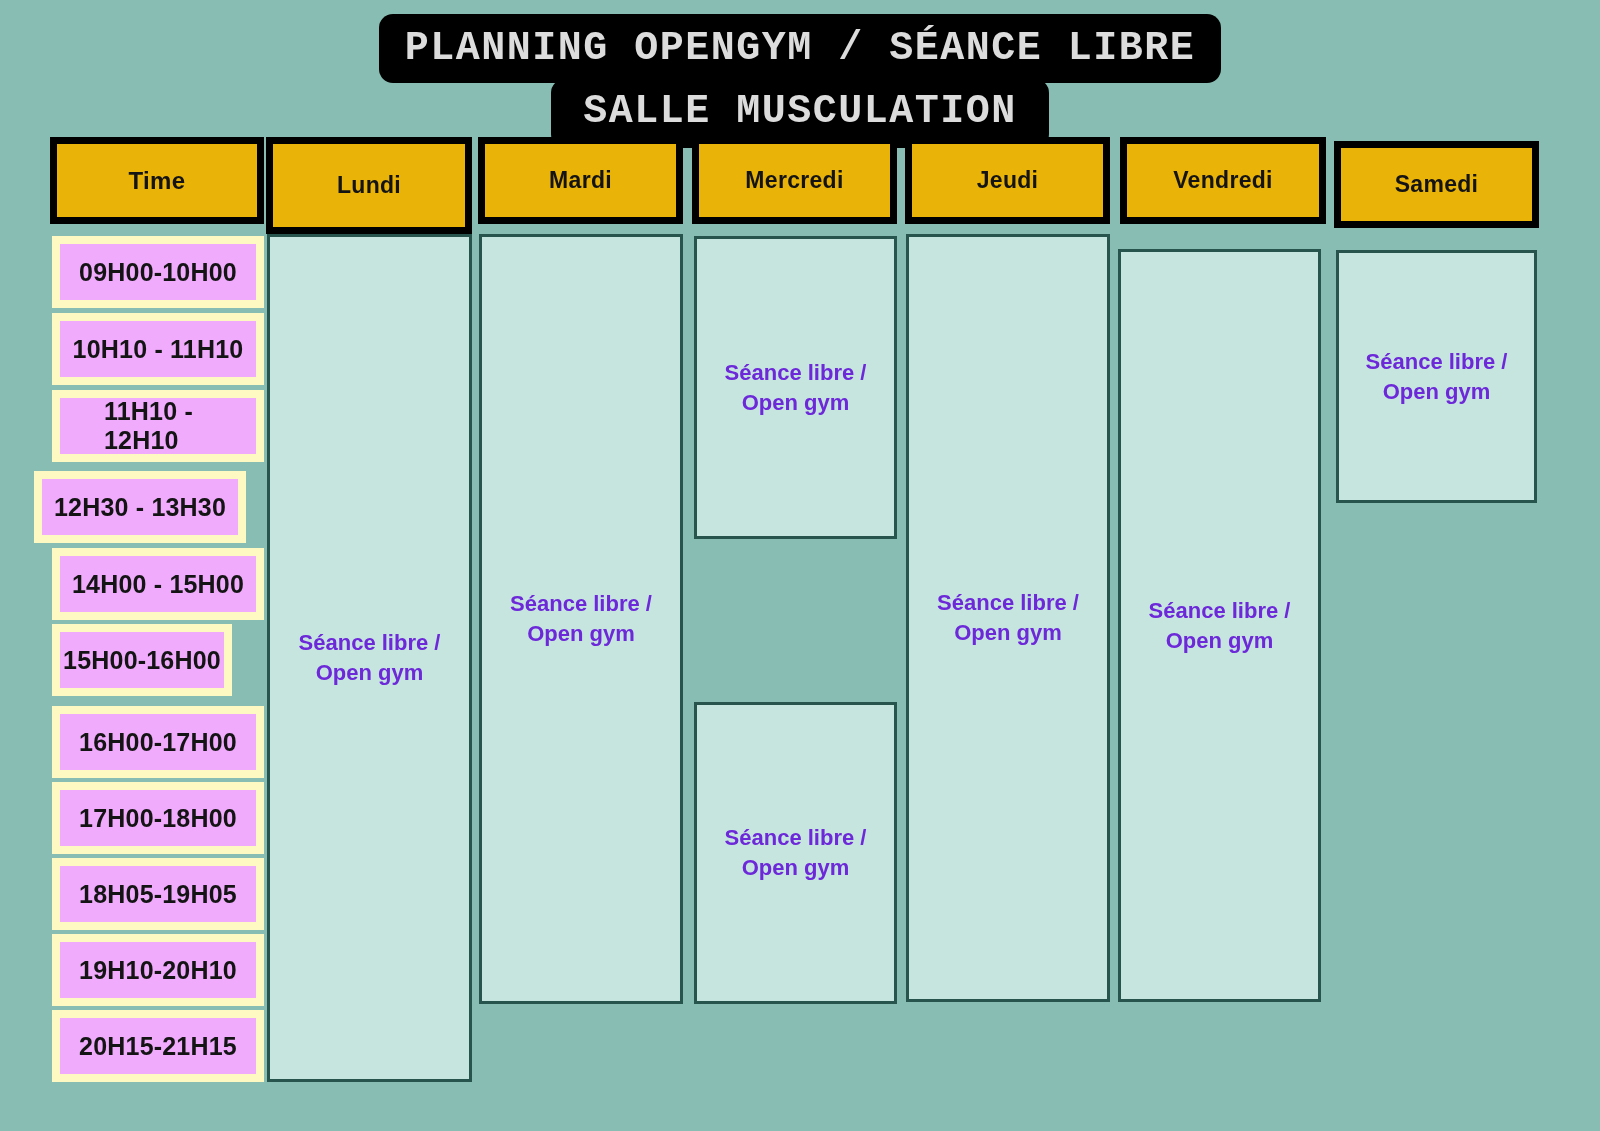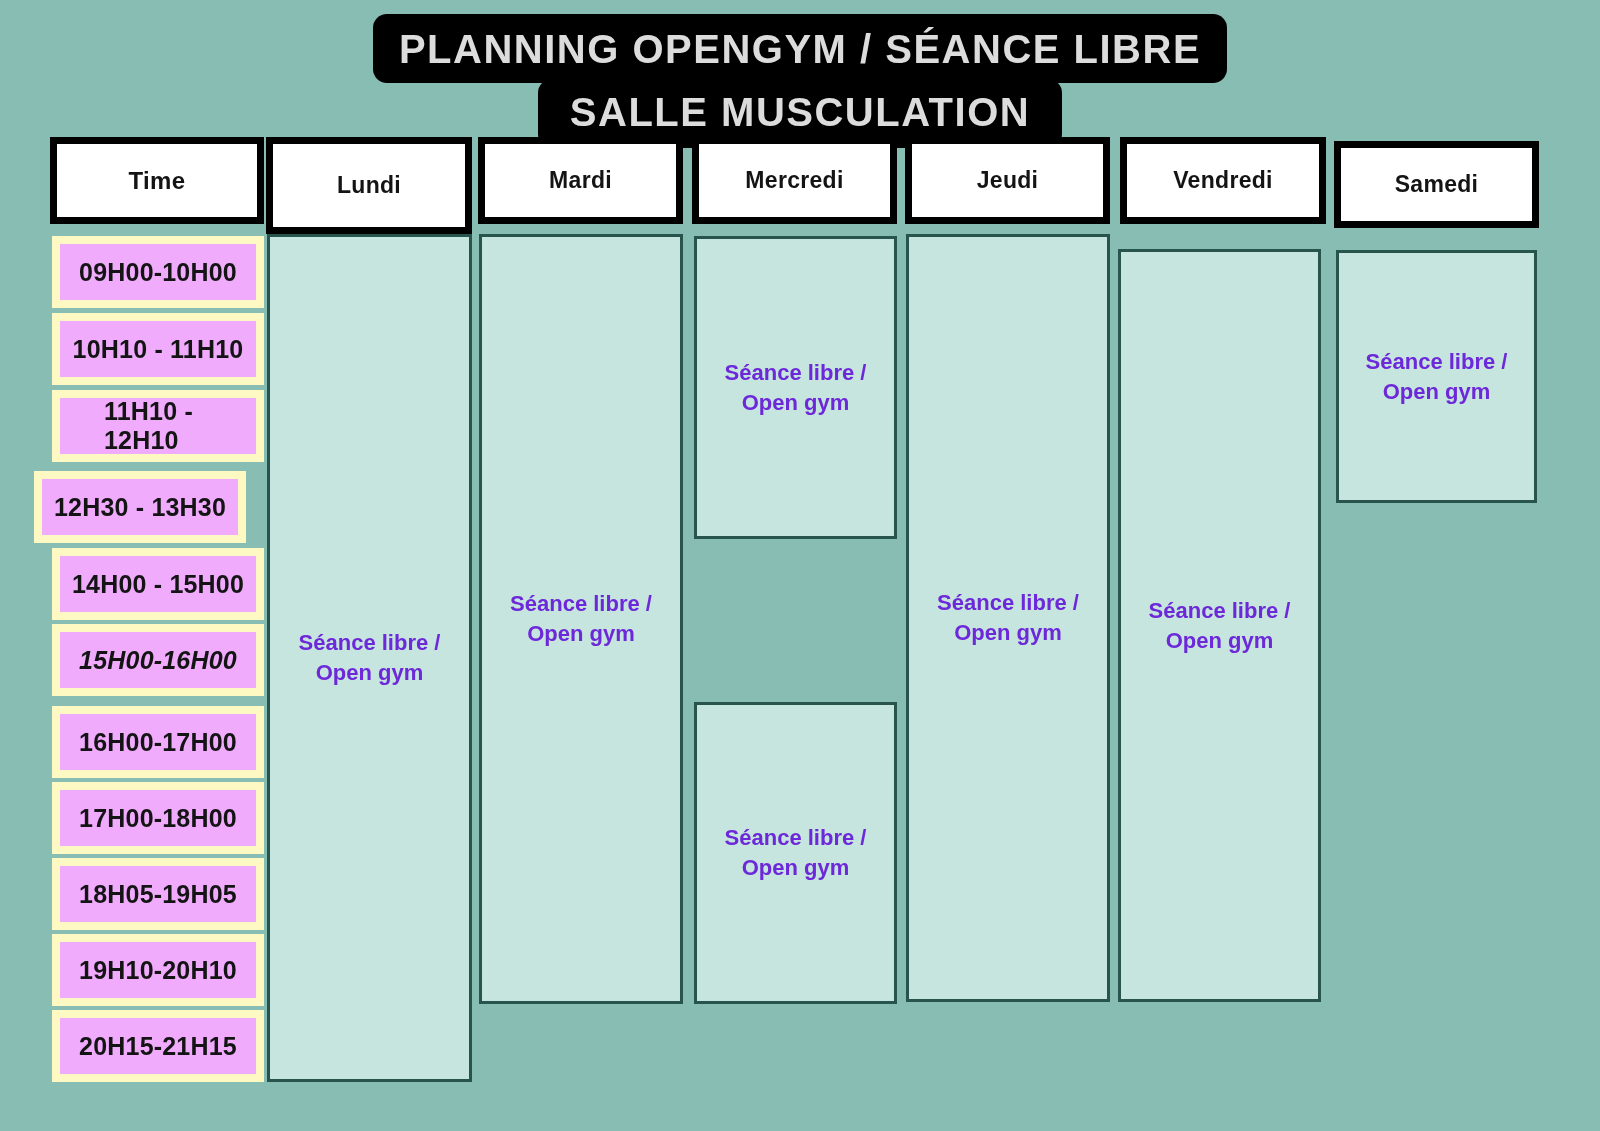--- a/index.html
+++ b/index.html
@@ -22,21 +22,21 @@
     top: 0;
     width: 1600px;
     display: flex;
     flex-direction: column;
     align-items: center;
     pointer-events: none;
   }
   .title-line {
     background: #000000;
     color: #dcdcdc;
-    font-family: Liberation Sans, sans-serif;
+    font-family: Liberation Mono, monospace;
     font-weight: 700;
     letter-spacing: 1.5px;
     text-transform: uppercase;
     white-space: nowrap;
     display: inline-block;
     text-align: center;
   }
   #title-line-1 {
     font-size: 40px;
     line-height: 1;
@@ -57,21 +57,21 @@
     position: absolute;
     left: 0;
     top: 0;
     width: 1600px;
     height: 1131px;
   }
 
   
   .day-header {
     position: absolute;
-    background: #ffffff;
+    background: #eab308;
     border: 7px solid #000000;
     box-sizing: border-box;
     display: flex;
     align-items: center;
     justify-content: center;
     color: #141414;
     font-size: 23px;
     font-weight: 700;
     letter-spacing: 0.3px;
   }
@@ -124,21 +124,21 @@
     <div class="day-header" style="left: 478px; top: 137px; width: 205px; height: 87px;">Mardi</div>
     <div class="day-header" style="left: 692px; top: 137px; width: 205px; height: 87px;">Mercredi</div>
     <div class="day-header" style="left: 905px; top: 137px; width: 205px; height: 87px;">Jeudi</div>
     <div class="day-header" style="left: 1120px; top: 137px; width: 206px; height: 87px;">Vendredi</div>
     <div class="day-header" style="left: 1334px; top: 141px; width: 205px; height: 87px;">Samedi</div>
     <div class="time-cell" style="left: 52px; top: 236px; width: 212px; height: 72px;">09H00-10H00</div>
     <div class="time-cell" style="left: 52px; top: 313px; width: 212px; height: 72px;">10H10 - 11H10</div>
     <div class="time-cell" style="left: 52px; top: 390px; width: 212px; height: 72px; padding-left: 44px;">11H10 - 12H10</div>
     <div class="time-cell" style="left: 34px; top: 471px; width: 212px; height: 72px;">12H30 - 13H30</div>
     <div class="time-cell" style="left: 52px; top: 548px; width: 212px; height: 72px;">14H00 - 15H00</div>
-    <div class="time-cell" style="left: 52px; top: 624px; width: 212px; height: 72px; font-style: italic;">15H00-16H00</div>
+    <div class="time-cell" style="left: 52px; top: 624px; width: 180px; height: 72px;">15H00-16H00</div>
     <div class="time-cell" style="left: 52px; top: 706px; width: 212px; height: 72px;">16H00-17H00</div>
     <div class="time-cell" style="left: 52px; top: 782px; width: 212px; height: 72px;">17H00-18H00</div>
     <div class="time-cell" style="left: 52px; top: 858px; width: 212px; height: 72px;">18H05-19H05</div>
     <div class="time-cell" style="left: 52px; top: 934px; width: 212px; height: 72px;">19H10-20H10</div>
     <div class="time-cell" style="left: 52px; top: 1010px; width: 212px; height: 72px;">20H15-21H15</div>
     <div class="session-block" style="left: 267px; top: 234px; width: 205px; height: 848px;">
       <div>
         <span class="session-text">Séance libre /</span>
         <span class="session-text">Open gym</span>
       </div>

